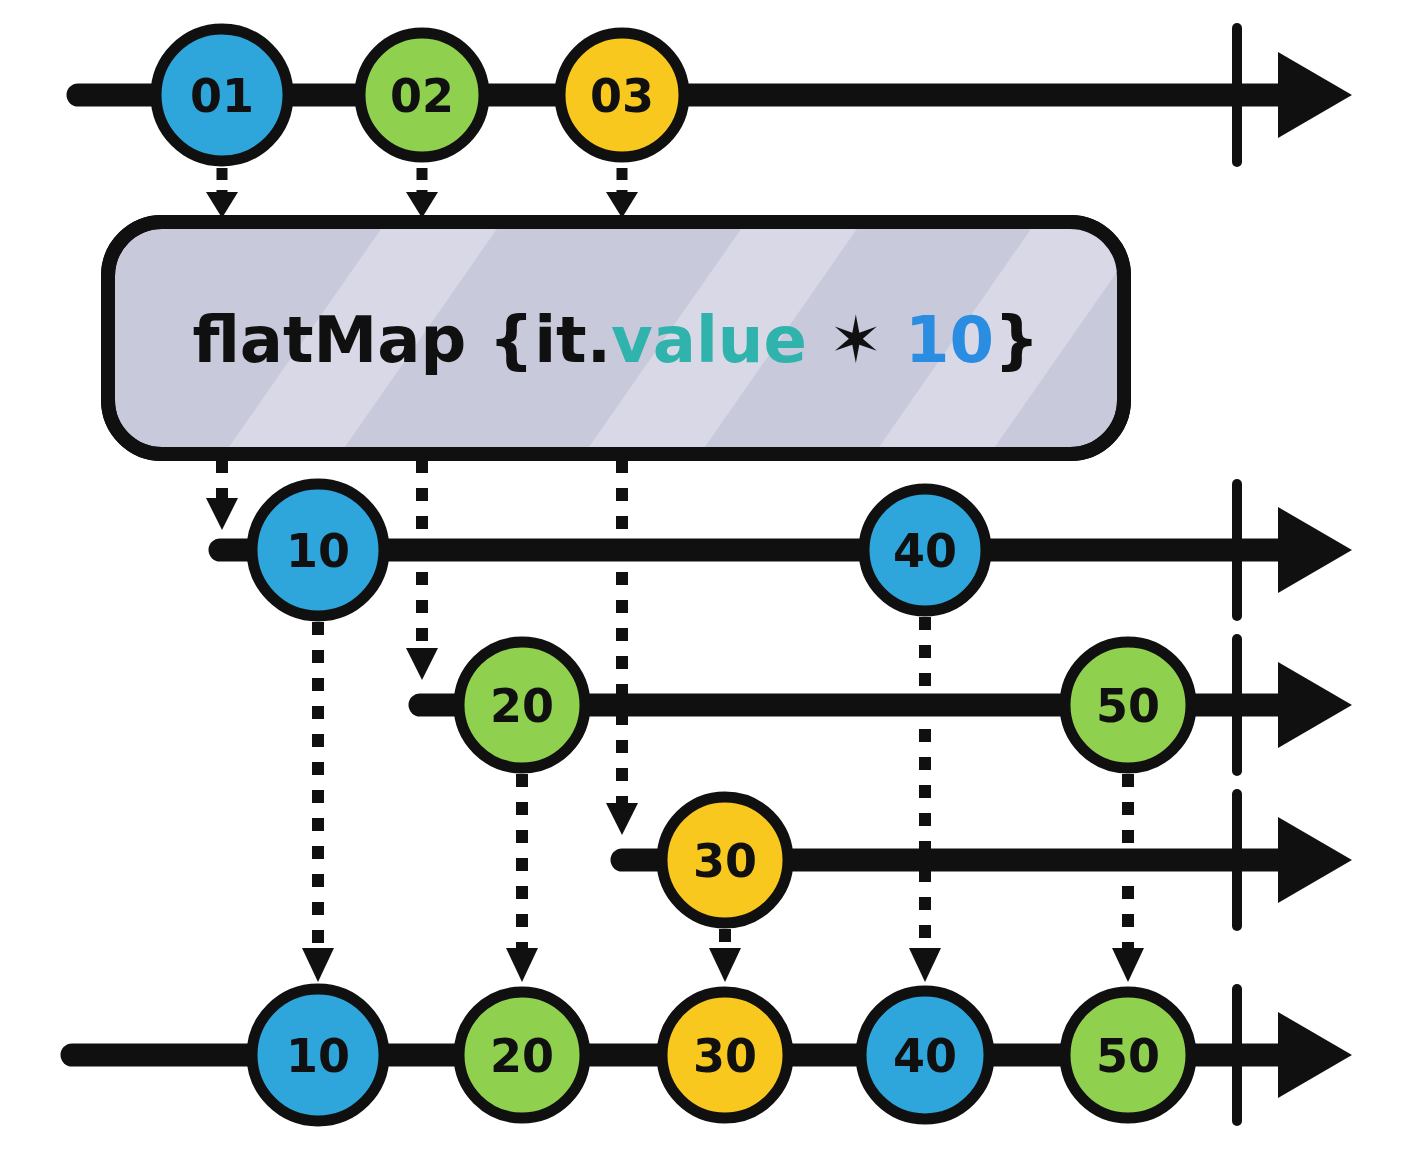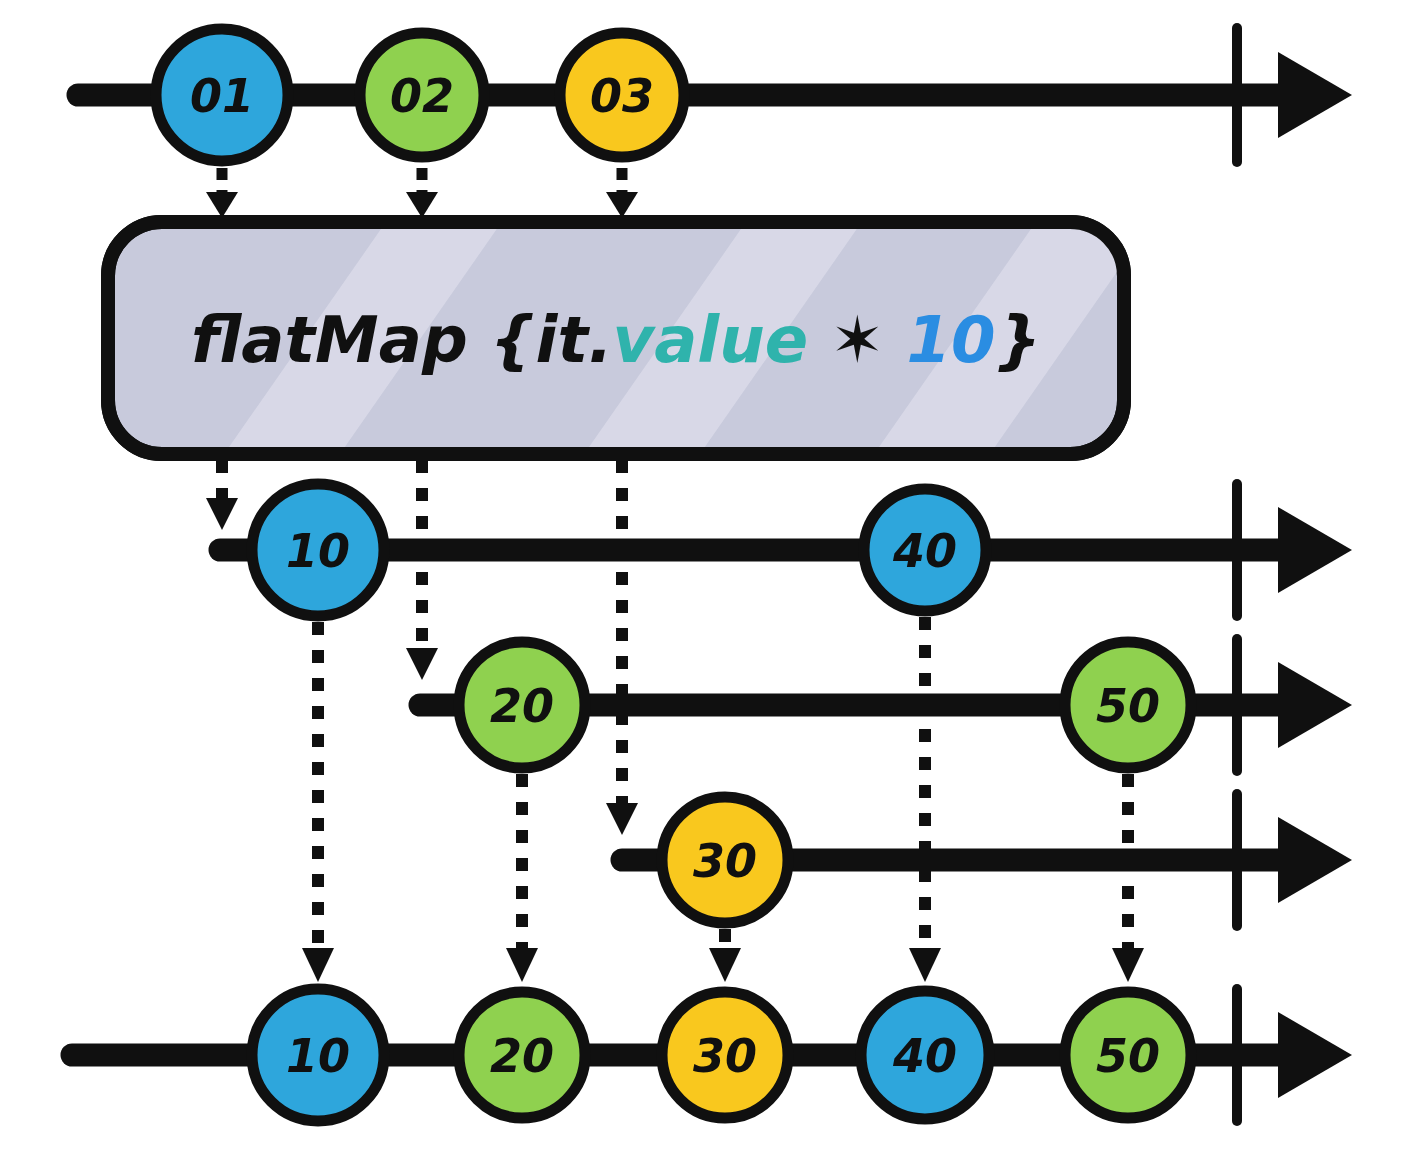--- a/index.html
+++ b/index.html
@@ -4,21 +4,21 @@
 <style>
   html, body {
     margin: 0;
     padding: 0;
     background: #ffffff;
     width: 1401px;
     height: 1156px;
     overflow: hidden;
     font-family: "DejaVu Sans", sans-serif;
   }
-  .stage { width: 1286px; height: 1156px; position: relative; font-style: italic; }
+  .stage { width: 1286px; height: 1156px; position: relative; }
   svg { display: block; }
 
   .tl    { stroke: #101010; stroke-width: 23; stroke-linecap: round; fill: none; }
   .tick  { stroke: #101010; stroke-width: 10; stroke-linecap: round; }
   .head  { fill: #101010; stroke: none; }
   .marble { stroke: #101010; stroke-width: 11; }
   .mlabel {
     font-family: "DejaVu Sans", sans-serif;
     font-weight: bold;
     font-size: 46px;

